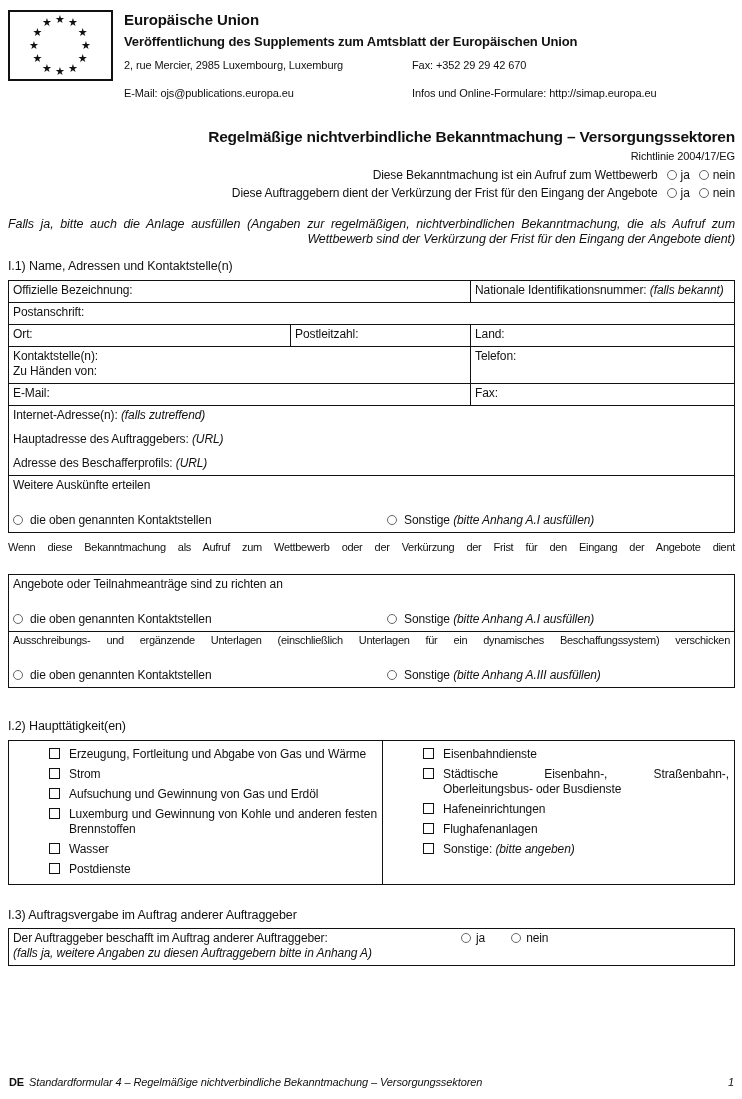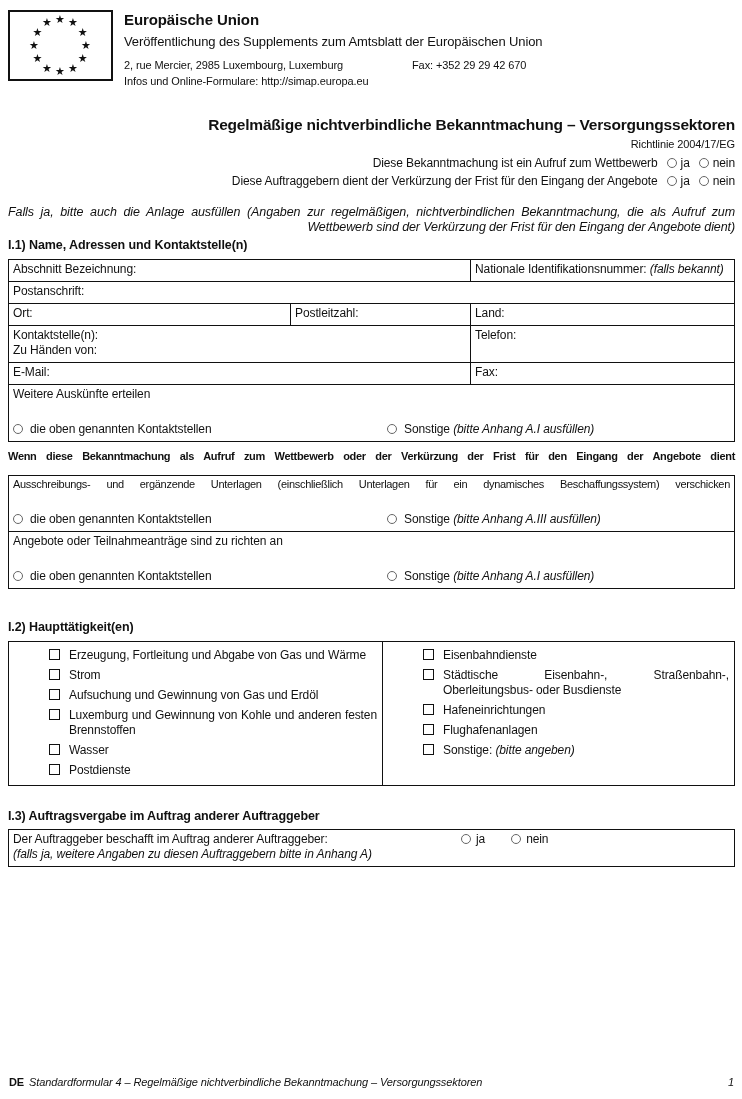--- a/index.html
+++ b/index.html
@@ -30,22 +30,22 @@
   }
   .flag .star {
     position: absolute;
     font-family: "DejaVu Sans", sans-serif;
     font-size: 11px; line-height: 1;
     transform: translate(-50%, -50%);
     color: #111;
   }
   .hdr-right { padding-top: 1px; flex: 1; }
   .hdr-org   { font-weight: bold; font-size: 15px; margin: 0 0 4px; }
-  .hdr-sub   { font-weight: normal; font-size: 13px;   margin: 0 0 9px; }
-  .hdr-grid  { display: grid; grid-template-columns: 288px 1fr; row-gap: 2px; font-size: 11px; }
+  .hdr-sub   { font-weight: bold; font-size: 13px;   margin: 0 0 9px; }
+  .hdr-grid  { display: grid; grid-template-columns: 288px 1fr; row-gap: 14px; font-size: 11px; }
 
   
   .titleblock { text-align: right; margin-top: 26px; }
   .doc-title  { font-weight: bold; font-size: 15.5px; letter-spacing: -0.2px; margin: 0 0 4px; }
   .directive  { font-size: 11px; margin: 0 0 4px; }
   .qline      { font-size: 12px; margin: 0 0 3px; }
 
   .radio {
     display: inline-block;
     width: 10px; height: 10px;
@@ -59,42 +59,42 @@
   .intro-note {
     margin-top: 13px;
     font-style: italic;
     font-size: 12.5px;
     text-align: justify;
     text-align-last: right;
   }
 
   
   .sec-heading { font-weight: bold; font-size: 15.5px; margin: 27px 0 0; letter-spacing: -0.2px; }
-  .sub-heading { font-weight: bold; font-size: 12.5px; margin: 2px 0 5px; }
+  .sub-heading { font-weight: normal; font-size: 12.5px; margin: 11px 0 5px; }
 
   table.form { width: 100%; border-collapse: collapse; table-layout: fixed; }
   table.form td {
     border: 1.5px solid #111;
     padding: 2px 4px 4px;
     vertical-align: top;
   }
   .it { font-style: italic; }
   .justify-cell { text-align: justify; }
 
   .gap-lines > div { margin-bottom: 9px; }
   .gap-lines > div:last-child { margin-bottom: 0; }
 
   .optline { display: grid; grid-template-columns: 374px 1fr; margin-top: 20px; }
   .opt .radio { margin-right: 7px; }
 
   .bold-line {
-    font-weight: bold;
+    font-weight: normal;
     font-size: 11px;
     letter-spacing: -0.3px;
-    margin: 8px 0 12px;
+    margin: 8px 0 20px;
     text-align: justify;
     text-align-last: justify;
   }
   .fit-line {
     font-size: 11px;
     letter-spacing: -0.3px;
     text-align: justify;
     text-align-last: justify;
   }
 
@@ -147,20 +147,21 @@
         <span class="star" style="left: 24px; top: 33px;">★</span>
         <span class="star" style="left: 27.4833px; top: 20px;">★</span>
         <span class="star" style="left: 37px; top: 10.4833px;">★</span>
       </div>
     <div class="hdr-right">
       <div class="hdr-org">Europäische Union</div>
       <div class="hdr-sub">Veröffentlichung des Supplements zum Amtsblatt der Europäischen Union</div>
       <div class="hdr-grid">
         <span>2, rue Mercier, 2985 Luxembourg, Luxemburg</span>
         <span>Fax: +352 29 29 42 670</span>
+        <span>E-Mail: ojs@publications.europa.eu</span>
         <span>Infos und Online-Formulare: http://simap.europa.eu</span>
       </div>
     </div>
   </div>
 
   <div class="titleblock">
     <div class="doc-title">Regelmäßige nichtverbindliche Bekanntmachung – Versorgungssektoren</div>
     <div class="directive">Richtlinie 2004/17/EG</div>
     <div class="qline">
       <span>Diese Bekanntmachung ist ein Aufruf zum Wettbewerb</span><span class="radio"></span><span>ja</span><span class="radio"></span><span>nein</span>
@@ -177,21 +178,21 @@
 
   <table class="form">
     <colgroup>
         <col style="width:282px">
         <col style="width:180px">
         <col>
       </colgroup>
     <tbody>
         <tr>
       <td colspan="2">
-        <span>Abschnitt Bezeichnung:</span>
+        <span>Offizielle Bezeichnung:</span>
       </td>
       <td class="justify-cell">
         <span>Nationale Identifikationsnummer:</span>
         <span class="it">(falls bekannt)</span>
       </td>
     </tr>
     <tr>
       <td colspan="3">
         <span>Postanschrift:</span>
       </td>
@@ -204,52 +205,68 @@
     <tr>
       <td colspan="2">
         <div>Kontaktstelle(n):</div>
         <div>Zu Händen von:</div>
       </td>
       <td><span>Telefon:</span></td>
     </tr>
     <tr>
       <td colspan="2"><span>E-Mail:</span></td>
       <td><span>Fax:</span></td>
+    </tr>
+    <tr>
+      <td colspan="3" class="gap-lines">
+        <div>
+          <span>Internet-Adresse(n):</span>
+          <span class="it">(falls zutreffend)</span>
+        </div>
+        <div>
+          <span>Hauptadresse des Auftraggebers:</span>
+          <span class="it">(URL)</span>
+        </div>
+        <div>
+          <span>Adresse des Beschafferprofils:</span>
+          <span class="it">(URL)</span>
+        </div>
+      </td>
     </tr>
     <tr>
       <td colspan="3">
         <div>Weitere Auskünfte erteilen</div>
         <div class="optline">
           <span class="opt"><span class="radio"></span><span>die oben genannten Kontaktstellen</span></span>
           <span class="opt"><span class="radio"></span><span>Sonstige</span> <span class="it">(bitte Anhang A.I ausfüllen)</span></span>
         </div>
       </td>
     </tr>
   </tbody>
     </table>
 
   <div class="bold-line">Wenn diese Bekanntmachung als Aufruf zum Wettbewerb oder der Verkürzung der Frist für den Eingang der Angebote dient</div>
 
   <table class="form">
     <tbody>
         <tr>
       <td>
+        <div>Angebote oder Teilnahmeanträge sind zu richten an</div>
+        <div class="optline">
+          <span class="opt"><span class="radio"></span><span>die oben genannten Kontaktstellen</span></span>
+          <span class="opt"><span class="radio"></span><span>Sonstige</span> <span class="it">(bitte Anhang A.I ausfüllen)</span></span>
+        </div>
+      </td>
+    </tr>
+    <tr>
+      <td>
         <div class="fit-line">Ausschreibungs- und ergänzende Unterlagen (einschließlich Unterlagen für ein dynamisches Beschaffungssystem) verschicken</div>
         <div class="optline">
           <span class="opt"><span class="radio"></span><span>die oben genannten Kontaktstellen</span></span>
           <span class="opt"><span class="radio"></span><span>Sonstige</span> <span class="it">(bitte Anhang A.III ausfüllen)</span></span>
-        </div>
-      </td>
-    </tr>
-    <tr>
-      <td>
-        <div>Angebote oder Teilnahmeanträge sind zu richten an</div>
-        <div class="optline">
-          <span class="opt"><span class="radio"></span><span>die oben genannten Kontaktstellen</span></span>
-          <span class="opt"><span class="radio"></span><span>Sonstige</span> <span class="it">(bitte Anhang A.I ausfüllen)</span></span>
         </div>
       </td>
     </tr>
   </tbody>
     </table>
 
   <div class="sub-heading" style="margin-top:31px">I.2) Haupttätigkeit(en)</div>
 
   <table class="form cbtable">
     <colgroup>

